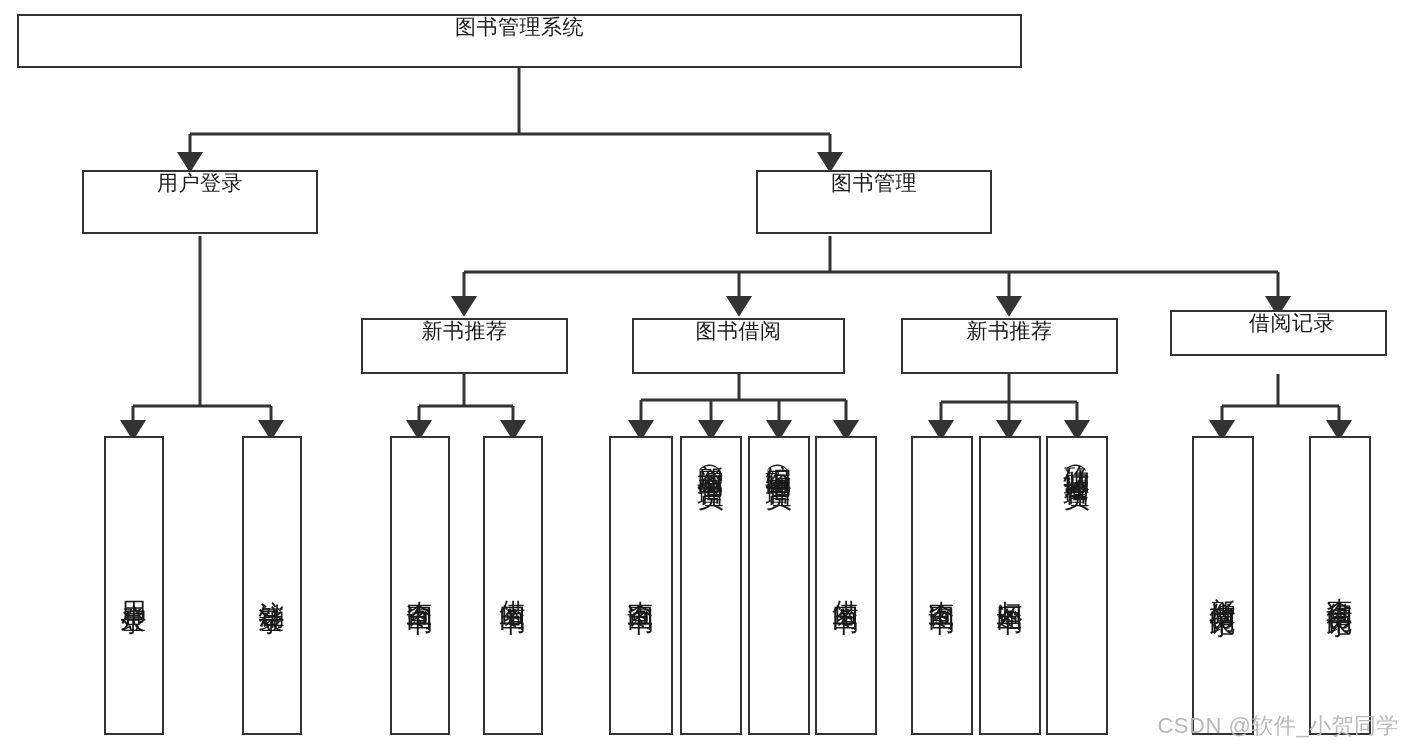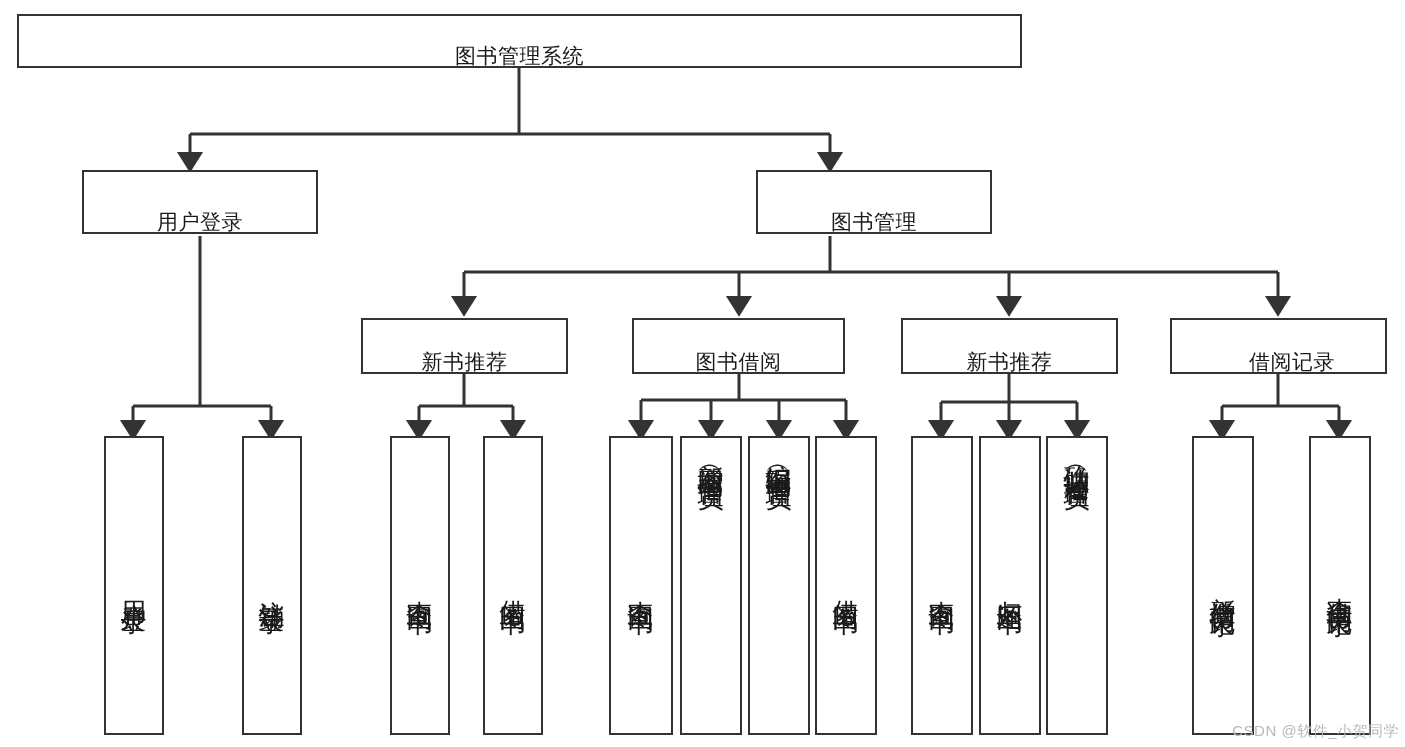--- a/index.html
+++ b/index.html
@@ -24,21 +24,21 @@
     width: 1405px;
     height: 747px;
     pointer-events: none;
   }
   .node {
     position: absolute;
     box-sizing: border-box;
     background: #ffffff;
     border: 2px solid #333333;
     display: flex;
-    align-items: flex-end;
+    align-items: flex-start;
     justify-content: center;
     color: #1a1a1a;
     overflow: hidden;
   }
   .node .lbl {
     display: block;
     text-align: center;
     line-height: 1.02;
     white-space: nowrap;
   }
@@ -58,21 +58,21 @@
     letter-spacing: 3px;
   }
   .node.vert.mid {
     align-items: center;
     padding-top: 0;
   }
   #watermark {
     position: absolute;
     right: 6px;
     bottom: 6px;
-    font-size: 15px;
+    font-size: 22px;
     color: #b9b9b9;
     letter-spacing: 0.5px;
     white-space: nowrap;
     user-select: none;
   }
 </style>
 </head>
 <body>
 
 <div id="canvas">
@@ -144,21 +144,21 @@
   </div>
 
   <div class="node horiz" style="left:361px; top:318px; width:207px; height:56px;">
     <span class="lbl">新书推荐</span>
   </div>
 
   <div class="node horiz" style="left:901px; top:318px; width:217px; height:56px;">
     <span class="lbl">新书推荐</span>
   </div>
 
-  <div class="node horiz" style="left:1170px; top:318px; width:217px; height:56px;padding-left:27px;">
+  <div class="node horiz" style="left:1170px; top:310px; width:217px; height:46px;padding-left:27px;">
     <span class="lbl">借阅记录</span>
   </div>
 
   <div class="node vert mid" style="left:104px; top:436px; width:60px; height:299px;">
     <span class="lbl">用户登录</span>
   </div>
 
   <div class="node vert mid" style="left:242px; top:436px; width:60px; height:299px;">
     <span class="lbl">注销登录</span>
   </div>

